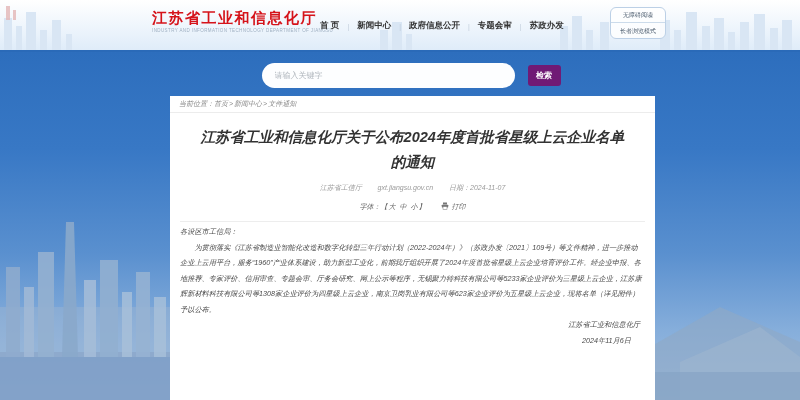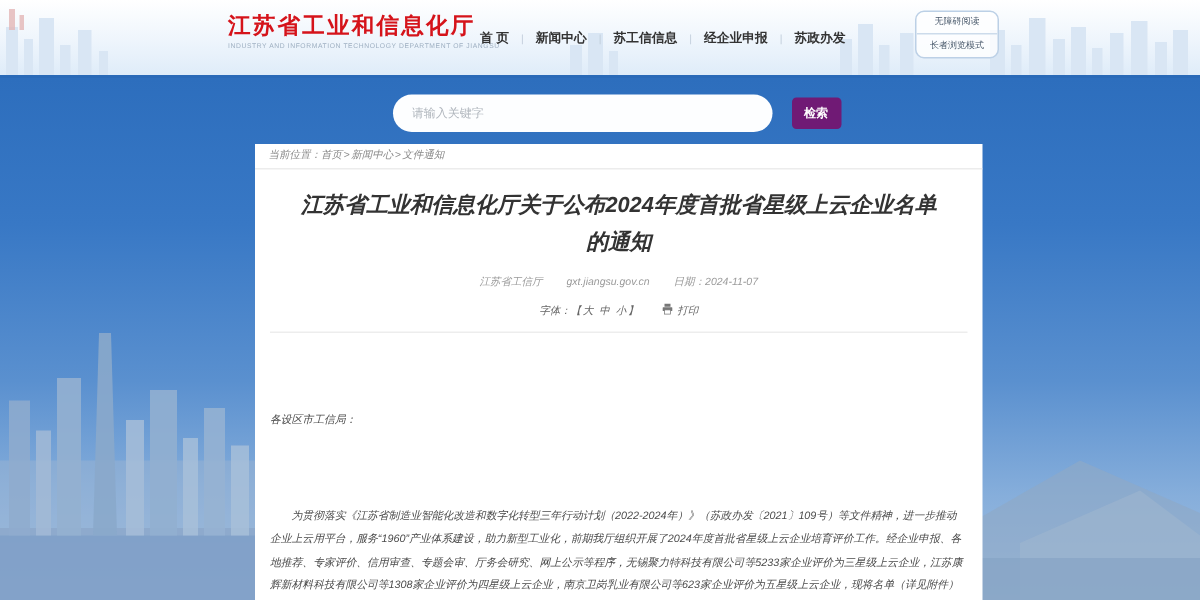--- a/index.html
+++ b/index.html
@@ -88,21 +88,21 @@
   .meta span { margin:0 7px; }
   .toolbar {
     margin:9px 10px 0; text-align:center; font-size:7px; color:#666;
     padding-bottom:9px; border-bottom:1px solid #ededed;
   }
   .toolbar .fs-btn { cursor:pointer; margin:0 1px; }
   .toolbar .print-btn { cursor:pointer; margin-left:14px; color:#666; }
   .toolbar .print-btn svg { vertical-align:-1px; margin-right:2px; }
   .docnum { margin-top:10px; text-align:center; font-size:7.5px; color:#555; }
   .body-text { padding:2px 12px 0 10px; color:#4a4a4a; }
-  .body-text p { font-size:7.2px; line-height:15.5px;margin-top:48px; }
+  .body-text p { font-size:7.2px; line-height:15.5px; }
   .salutation { text-indent:0; }
   .para, .attachment { text-indent:2em; }
   .attachment { cursor:pointer; }
   .signature { text-align:right; font-size:7.2px; line-height:15.5px; padding-right:15px; color:#4a4a4a; }
   .sign-date { padding-right:9px; }
 </style>
 </head>
 <body>
 
 <div class="bg">
@@ -162,23 +162,23 @@
   <div class="logo">
     <div class="logo-title">江苏省工业和信息化厅</div>
     <div class="logo-sub">INDUSTRY AND INFORMATION TECHNOLOGY DEPARTMENT OF JIANGSU</div>
   </div>
 
   <nav class="main-nav">
     <span class="nav-item">首 页</span>
     <span class="sep">|</span>
     <span class="nav-item">新闻中心</span>
     <span class="sep">|</span>
-    <span class="nav-item">苏工信信息</span>
-    <span class="sep">|</span>
-    <span class="nav-item">经企业申报</span>
+    <span class="nav-item">政府信息公开</span>
+    <span class="sep">|</span>
+    <span class="nav-item">专题会审</span>
     <span class="sep">|</span>
     <span class="nav-item">苏政办发</span>
   </nav>
 
   <div class="access-box">
     <button class="acc-btn">无障碍阅读</button>
     <button class="acc-btn">长者浏览模式</button>
   </div>
 </header>
 

